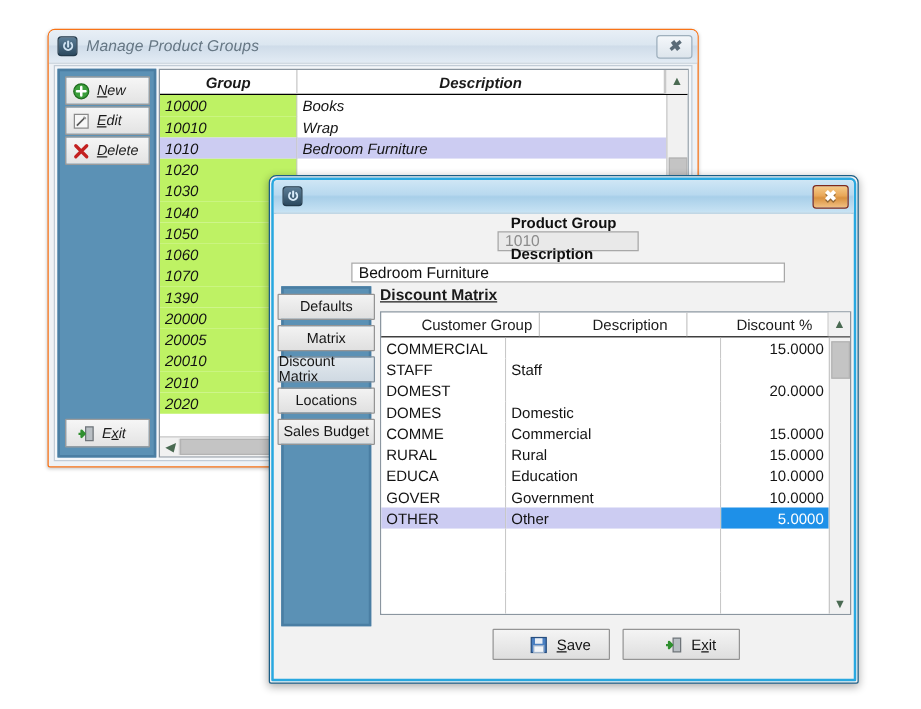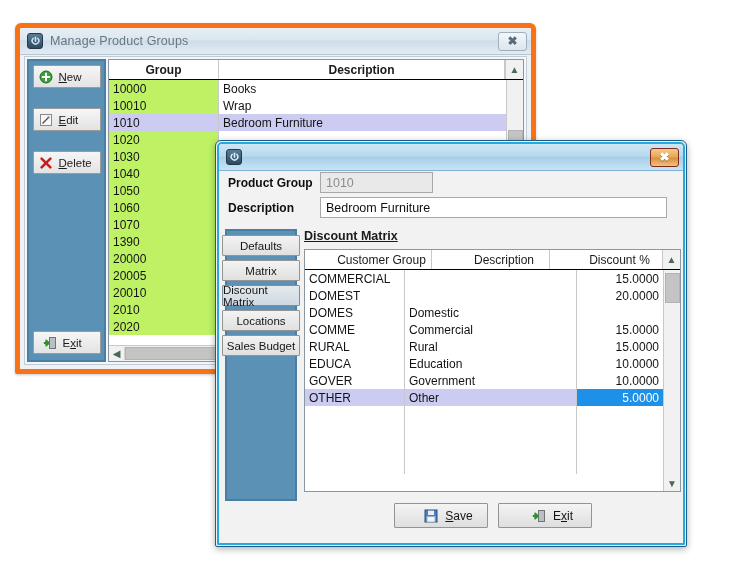--- a/index.html
+++ b/index.html
@@ -11,25 +11,26 @@
   }
   .root { position: relative; width: 737px; height: 567px; }
 
   
   .window {
     position: absolute;
     background: #f0f0f0;
     box-sizing: border-box;
   }
   .win-back {
-    left: 15px; top: 23px; width: 521px; height: 351px;
-    border: 5px solid #f97316;
+    left: 38px; top: 23px; width: 521px; height: 351px;
+    border: 1px solid #f97316;
     border-radius: 6px 6px 2px 2px;
     background: #eef2f6;
     box-shadow: 0 1px 3px rgba(0,0,0,0.22);
+    font-style: italic;
   }
   .win-front {
     left: 215px; top: 140px; width: 472px; height: 407px;
     border: 1px solid #1b5e86;
     border-radius: 6px 6px 2px 2px;
     background: #f2f2f2;
     box-shadow: 0 2px 7px rgba(0,0,0,0.32);
   }
   .win-front-inner {
     position:absolute; left:1px; top:1px; right:1px; bottom:1px;
@@ -114,21 +115,21 @@
     background: #5b91b5;
     border: 2px solid #4a7ea3;
     box-sizing: border-box;
     margin: 2px;
     display: flex; flex-direction: column;
     align-items: center;
     padding-top: 4px;
   }
   .tool-btn {
     width: 68px; height: 23px;
-    margin-bottom: 20px;
+    margin-bottom: 1px;
     background: linear-gradient(to bottom, #f6f6f6, #e3e3e3);
     border: 1px solid #9b9b9b;
     box-sizing: border-box;
     display: flex; align-items: center;
     font-size: 11.5px; color: #1b1b1b;
     padding-left: 5px;
     border-radius: 1px;
   }
   .tool-btn .lbl { margin-left: 6px; }
   .tool-btn .lbl u { text-decoration: underline; }
@@ -209,21 +210,21 @@
   }
   .hs-thumb { height: 13px; background: #c4c4c4; border: 1px solid #b3b3b3; box-sizing: border-box; }
 
   
   .front-body {
     position: absolute;
     left: 5px; top: 30px; right: 5px; bottom: 5px;
     box-sizing: border-box;
     background: #f2f2f2;
   }
-  .form-row { display:flex; align-items:center; margin-left: 7px; height: 23px; }
+  .form-row { display:flex; align-items:center; margin-left: 7px; height: 23px; flex-direction: column; }
   .form-row + .form-row { margin-top: 2px; }
   .form-label {
     width: 92px; font-size: 12px; font-weight: bold; color: #101010;
   }
   .field {
     height: 21px; box-sizing: border-box;
     border: 1px solid #a8a8a8;
     font-size: 12.5px;
     display:flex; align-items:center;
     padding-left: 5px;
@@ -491,20 +492,25 @@
               <div class="vscroll-head">
                   <span class="chev">▲</span>
                 </div>
             </div>
             <div class="mrows-wrap">
               <div class="mrows" id="matrix-rows">
                   <div class="mrow">
                     <div class="c-cg">COMMERCIAL</div>
                     <div class="c-ds"></div>
                     <div class="c-dp">15.0000</div>
+                  </div>
+                  <div class="mrow">
+                    <div class="c-cg">STAFF</div>
+                    <div class="c-ds">Staff</div>
+                    <div class="c-dp"></div>
                   </div>
                   <div class="mrow">
                     <div class="c-cg">DOMEST</div>
                     <div class="c-ds"></div>
                     <div class="c-dp">20.0000</div>
                   </div>
                   <div class="mrow">
                     <div class="c-cg">DOMES</div>
                     <div class="c-ds">Domestic</div>
                     <div class="c-dp"></div>

